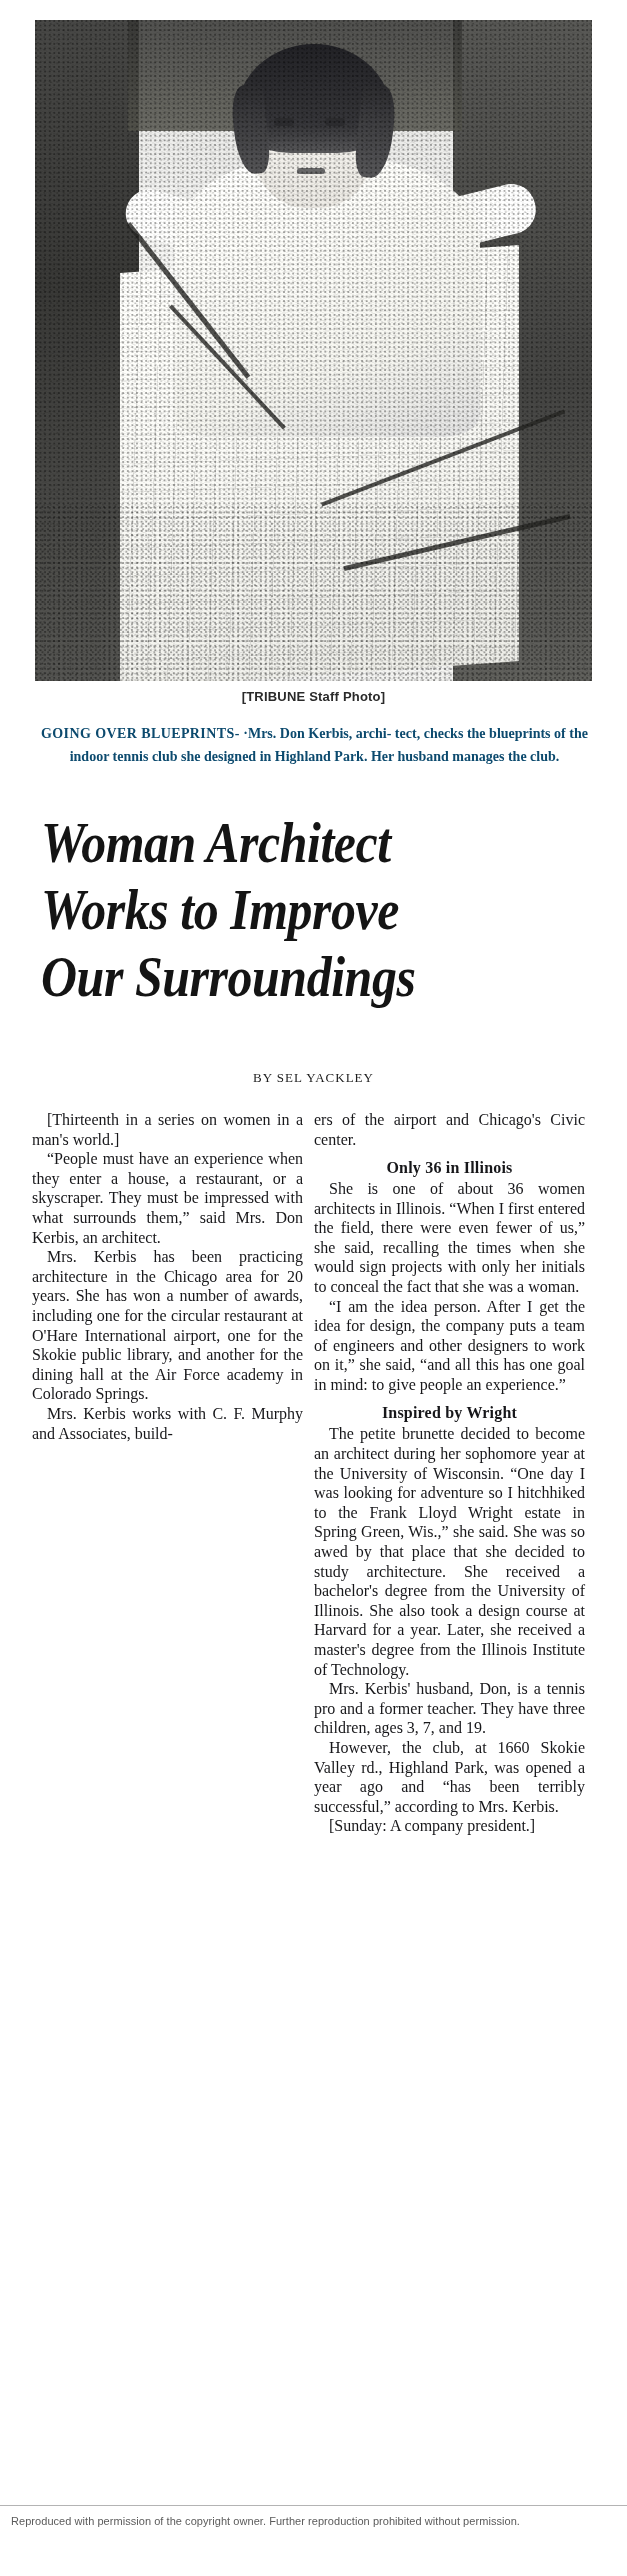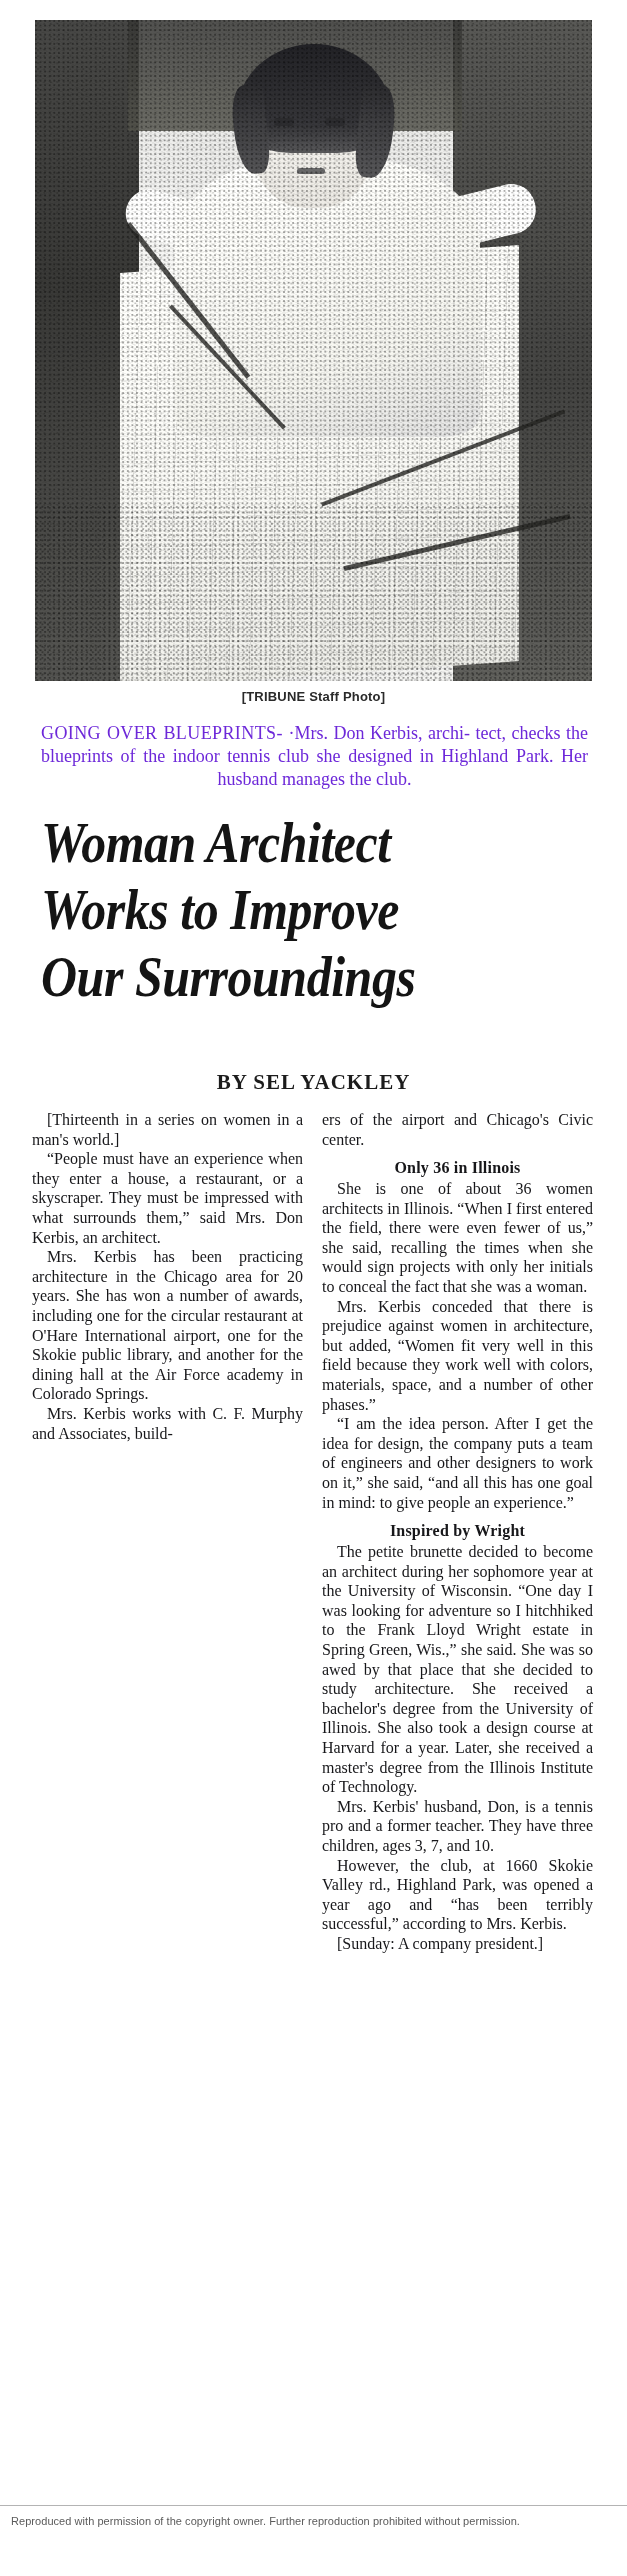--- a/index.html
+++ b/index.html
@@ -186,24 +186,24 @@
     letter-spacing: 0.2px;
     color: #2a2a2a;
   }
 
   
   .caption {
     position: absolute;
     left: 41px; top: 722px;
     width: 547px;
     font-family: "Liberation Serif", serif;
-    font-weight: normal;
-    font-size: 18px;
+    font-weight: bold;
+    font-size: 14px;
     line-height: 23px;
-    color: #6d28d9;
+    color: #0c4a6e;
     text-align: justify;
     text-align-last: center;
   }
   .caption .lead { letter-spacing: 0.4px; }
 
   
   .headline {
     position: absolute;
     left: 41px; top: 809px;
     width: 557px;
@@ -219,42 +219,42 @@
   }
   .headline div { white-space: nowrap; }
 
   
   .byline {
     position: absolute;
     left: 0; top: 1070px;
     width: 627px;
     text-align: center;
     font-family: "Liberation Serif", serif;
-    font-weight: bold;
-    font-size: 21px;
+    font-weight: normal;
+    font-size: 13px;
     letter-spacing: 1px;
     color: #1c1c1c;
   }
 
   
   .col {
     position: absolute;
     top: 1110px;
     width: 271px;
     font-family: "Liberation Serif", serif;
     font-size: 16px;
     line-height: 19.6px;
     color: #17171a;
     text-align: justify;
     text-align-last: left;
     -webkit-hyphens: none;
     hyphens: none;
   }
   .col-left  { left: 32px; }
-  .col-right { left: 322px; }
+  .col-right { left: 314px; }
   .col p {
     margin: 0;
     text-indent: 15px;
   }
   .col p.noindent { text-indent: 0; }
   .subhead {
     margin: 8.4px 0 1.9px 0 !important;
     text-align: left;
     text-align-last: center !important;
     text-indent: 0 !important;
@@ -330,25 +330,24 @@
     <p class="bracket">[Thirteenth in a series on women in a man's world.]</p>
     <p>“People must have an experience when they enter a house, a restaurant, or a skyscraper. They must be impressed with what surrounds them,” said Mrs. Don Kerbis, an architect.</p>
     <p>Mrs. Kerbis has been practicing architecture in the Chicago area for 20 years. She has won a number of awards, including one for the circular restaurant at O'Hare International airport, one for the Skokie public library, and another for the dining hall at the Air Force academy in Colorado Springs.</p>
     <p>Mrs. Kerbis works with C. F. Murphy and Associates, build-</p>
   </div>
 
   <div class="col col-right">
     <p class="noindent">ers of the airport and Chicago's Civic center.</p>
     <p class="subhead">Only 36 in Illinois</p>
     <p>She is one of about 36 women architects in Illinois. “When I first entered the field, there were even fewer of us,” she said, recalling the times when she would sign projects with only her initials to conceal the fact that she was a woman.</p>
-    <p>Mrs. Kerbis conceded that there is prejudice against women in architecture, but added, “Women fit very well in this field because they work well with colors, materials, space, and a number of other phases.”</p>
     <p>“I am the idea person. After I get the idea for design, the company puts a team of engineers and other designers to work on it,” she said, “and all this has one goal in mind: to give people an experience.”</p>
     <p class="subhead">Inspired by Wright</p>
     <p>The petite brunette decided to become an architect during her sophomore year at the University of Wisconsin. “One day I was looking for adventure so I hitchhiked to the Frank Lloyd Wright estate in Spring Green, Wis.,” she said. She was so awed by that place that she decided to study architecture. She received a bachelor's degree from the University of Illinois. She also took a design course at Harvard for a year. Later, she received a master's degree from the Illinois Institute of Technology.</p>
-    <p>Mrs. Kerbis' husband, Don, is a tennis pro and a former teacher. They have three children, ages 3, 7, and 10.</p>
+    <p>Mrs. Kerbis' husband, Don, is a tennis pro and a former teacher. They have three children, ages 3, 7, and 19.</p>
     <p>However, the club, at 1660 Skokie Valley rd., Highland Park, was opened a year ago and “has been terribly successful,” according to Mrs. Kerbis.</p>
     <p class="bracket">[Sunday: A company president.]</p>
   </div>
 
   <div class="footer-rule"></div>
   <div class="footer">Reproduced with permission of the copyright owner.  Further reproduction prohibited without permission.</div>
 
 </div>
 
 

